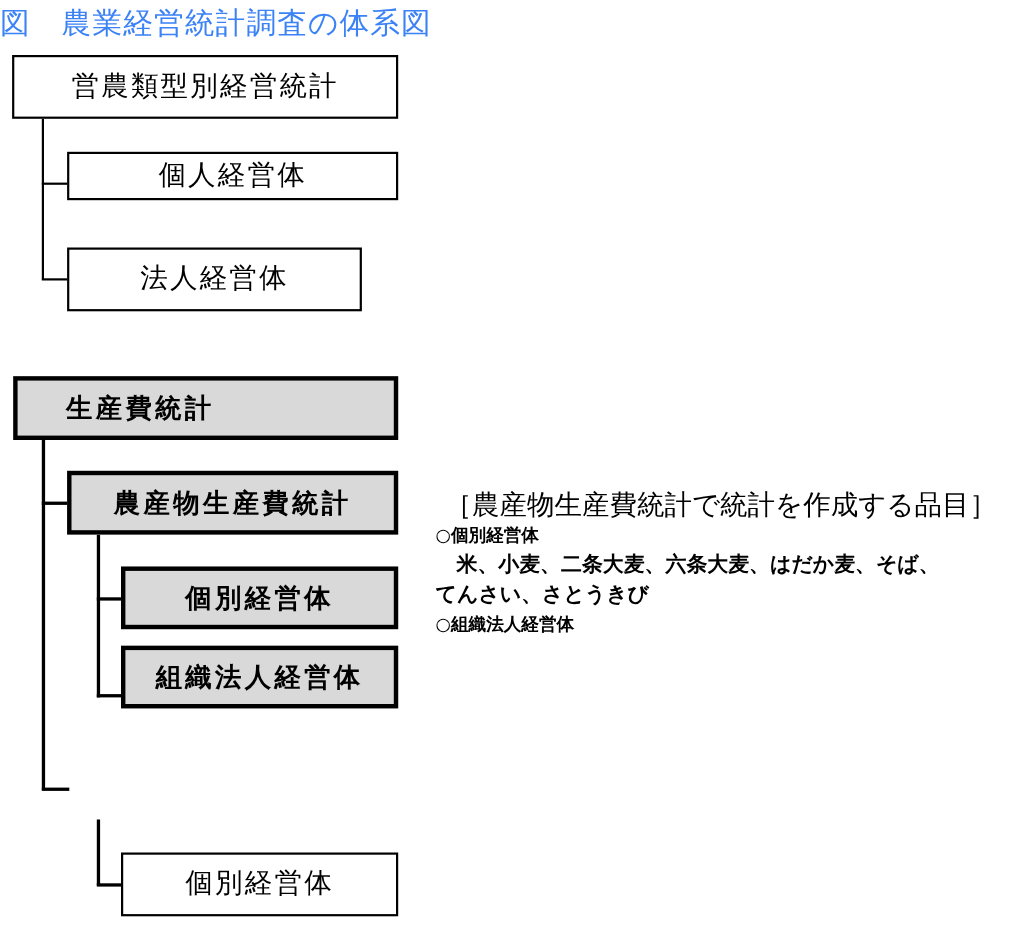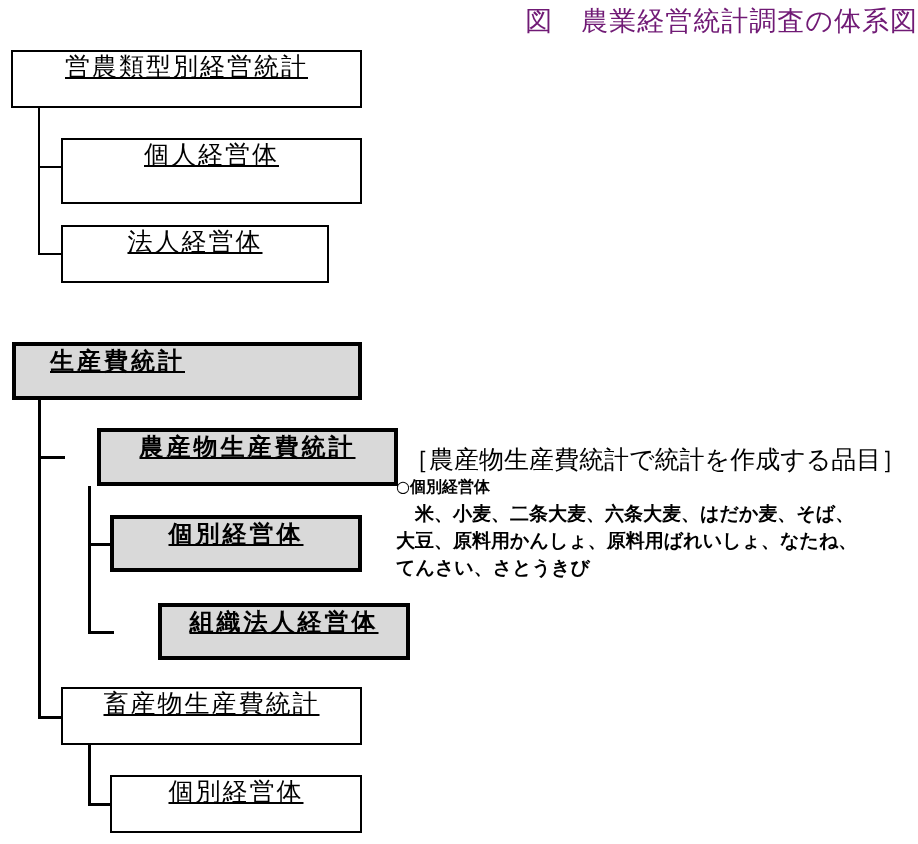--- a/index.html
+++ b/index.html
@@ -20,38 +20,38 @@
     overflow: hidden;
     background: #ffffff;
   }
 
   
   .diagram-title {
     position: absolute;
     left: 0;
     top: 4px;
     width: 918px;
-    text-align: right;
+    text-align: left;
     font-family: Liberation Serif, serif;
     font-size: 27px;
     line-height: 34px;
     letter-spacing: 1px;
     white-space: pre;
-    color: #701a75;
+    color: #3b82f6;
   }
 
   
   .node-box {
     position: absolute;
     box-sizing: border-box;
     display: flex;
+    align-items: center;
     background: #ffffff;
     border: 2px solid #000000;
     z-index: 3;
-    text-decoration: underline;
   }
   .node-box.plain {
     border: 2px solid #000000;
     background: #ffffff;
     font-family: "Liberation Serif", "DejaVu Serif", serif;
     font-weight: normal;
   }
   .node-box.shaded {
     border: 4px solid #000000;
     background: #d9d9d9;
@@ -69,21 +69,21 @@
     text-align: center;
     letter-spacing: 2px;
   }
   .node-box.shaded .node-label {
     text-align: center;
     letter-spacing: 3px;
     font-size: 24px;
   }
   .node-box.shaded.align-left .node-label {
     text-align: left;
-    padding-left: 34px;
+    padding-left: 44px;
   }
 
   
   .conn {
     position: absolute;
     background: #000000;
     z-index: 1;
   }
   .conn.v { width: 2px; }
   .conn.h { height: 2px; }
@@ -129,21 +129,21 @@
   <div class="conn v" style="left:38px; top:108px; height:146px;"></div>
 
   <div class="conn h" style="left:38px; top:166px; width:25px;"></div>
 
   <div class="conn h" style="left:38px; top:253px; width:25px;"></div>
 
   <div class="node-box plain" style="left:11px; top:50px; width:351px; height:58px;">
     <span class="node-label">営農類型別経営統計</span>
   </div>
 
-  <div class="node-box plain" style="left:61px; top:138px; width:301px; height:66px;">
+  <div class="node-box plain" style="left:61px; top:138px; width:301px; height:44px;">
     <span class="node-label">個人経営体</span>
   </div>
 
   <div class="node-box plain" style="left:61px; top:225px; width:268px; height:58px;">
     <span class="node-label">法人経営体</span>
   </div>
 
   <div class="conn thick-v" style="left:38px; top:398px; height:320px;"></div>
 
   <div class="conn thick-h" style="left:38px; top:456px; width:27px;"></div>
@@ -154,44 +154,41 @@
   <div class="conn thick-h" style="left:88px; top:543px; width:26px;"></div>
   <div class="conn thick-h" style="left:88px; top:631px; width:26px;"></div>
 
   <div class="conn thick-v" style="left:88px; top:745px; height:60px;"></div>
   <div class="conn thick-h" style="left:88px; top:803px; width:26px;"></div>
 
   <div class="node-box shaded align-left" style="left:12px; top:342px; width:350px; height:58px;">
     <span class="node-label">生産費統計</span>
   </div>
 
-  <div class="node-box shaded" style="left:61px; top:428px; width:301px; height:58px;margin-left:36px;">
+  <div class="node-box shaded" style="left:61px; top:428px; width:301px; height:58px;">
     <span class="node-label">農産物生産費統計</span>
   </div>
 
   <div class="node-box shaded" style="left:110px; top:515px; width:252px; height:57px;">
     <span class="node-label">個別経営体</span>
   </div>
 
-  <div class="node-box shaded" style="left:110px; top:603px; width:252px; height:57px;margin-left:48px;">
+  <div class="node-box shaded" style="left:110px; top:587px; width:252px; height:57px;">
     <span class="node-label">組織法人経営体</span>
   </div>
 
-  <div class="node-box plain" style="left:61px; top:687px; width:301px; height:58px;">
-    <span class="node-label">畜産物生産費統計</span>
-  </div>
 
   <div class="node-box plain" style="left:110px; top:775px; width:252px; height:58px;">
     <span class="node-label">個別経営体</span>
   </div>
 
   <div class="notes-panel">
 
     <div class="notes-head">［農産物生産費統計で統計を作成する品目］</div>
 
     <div class="notes-group-title">○個別経営体</div>
     <div class="notes-items">　米、小麦、二条大麦、六条大麦、はだか麦、そば、</div>
-    <div class="notes-items">大豆、原料用かんしょ、原料用ばれいしょ、なたね、</div>
     <div class="notes-items">てんさい、さとうきび</div>
 
+    <div class="notes-group-title">○組織法人経営体</div>
   </div>
 
 </div>
 
 </body></html>

